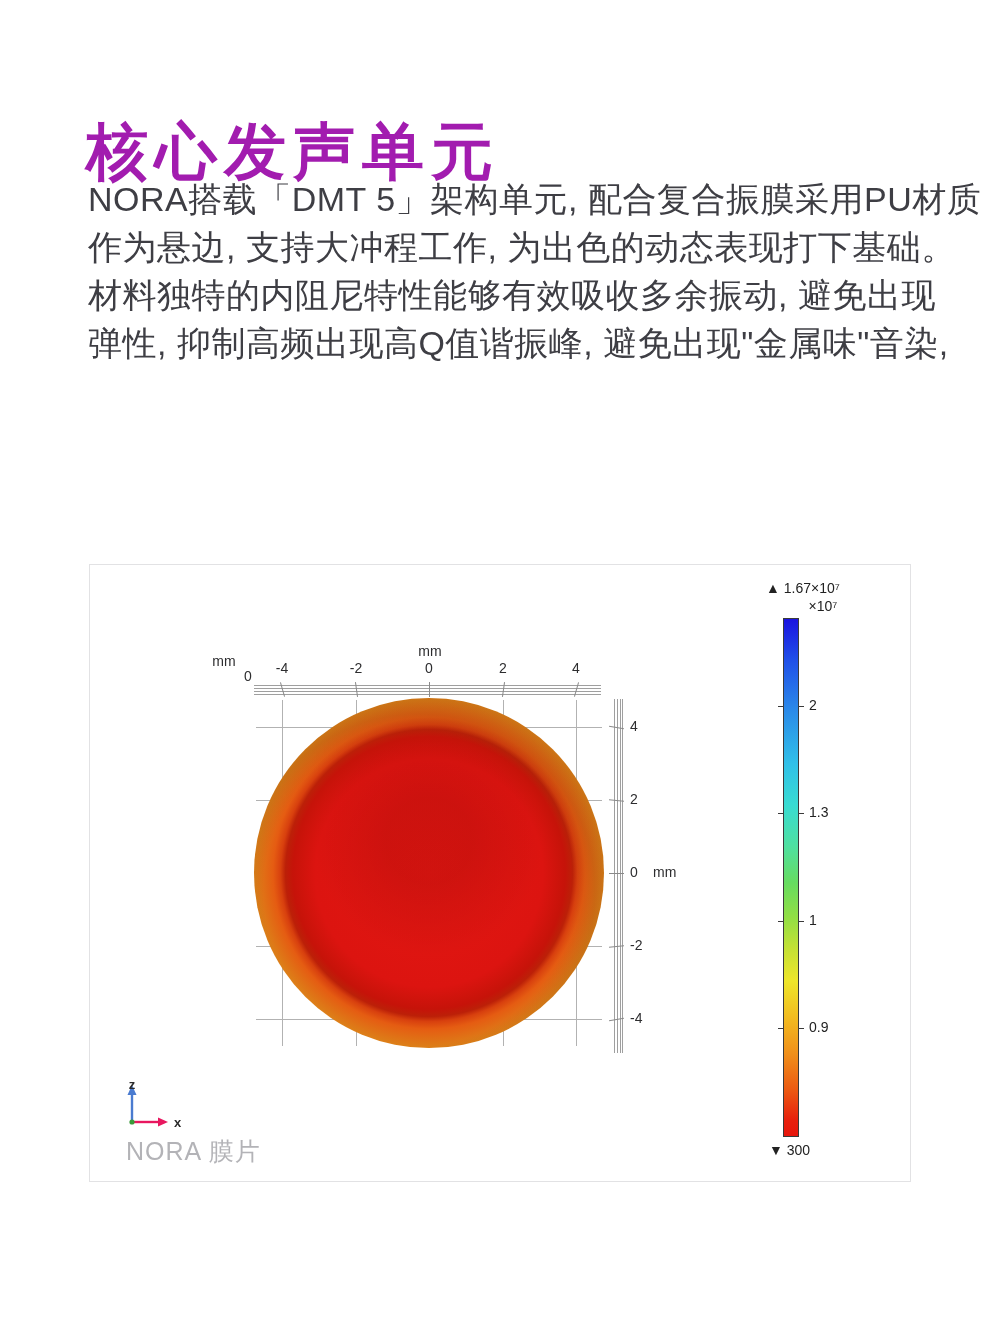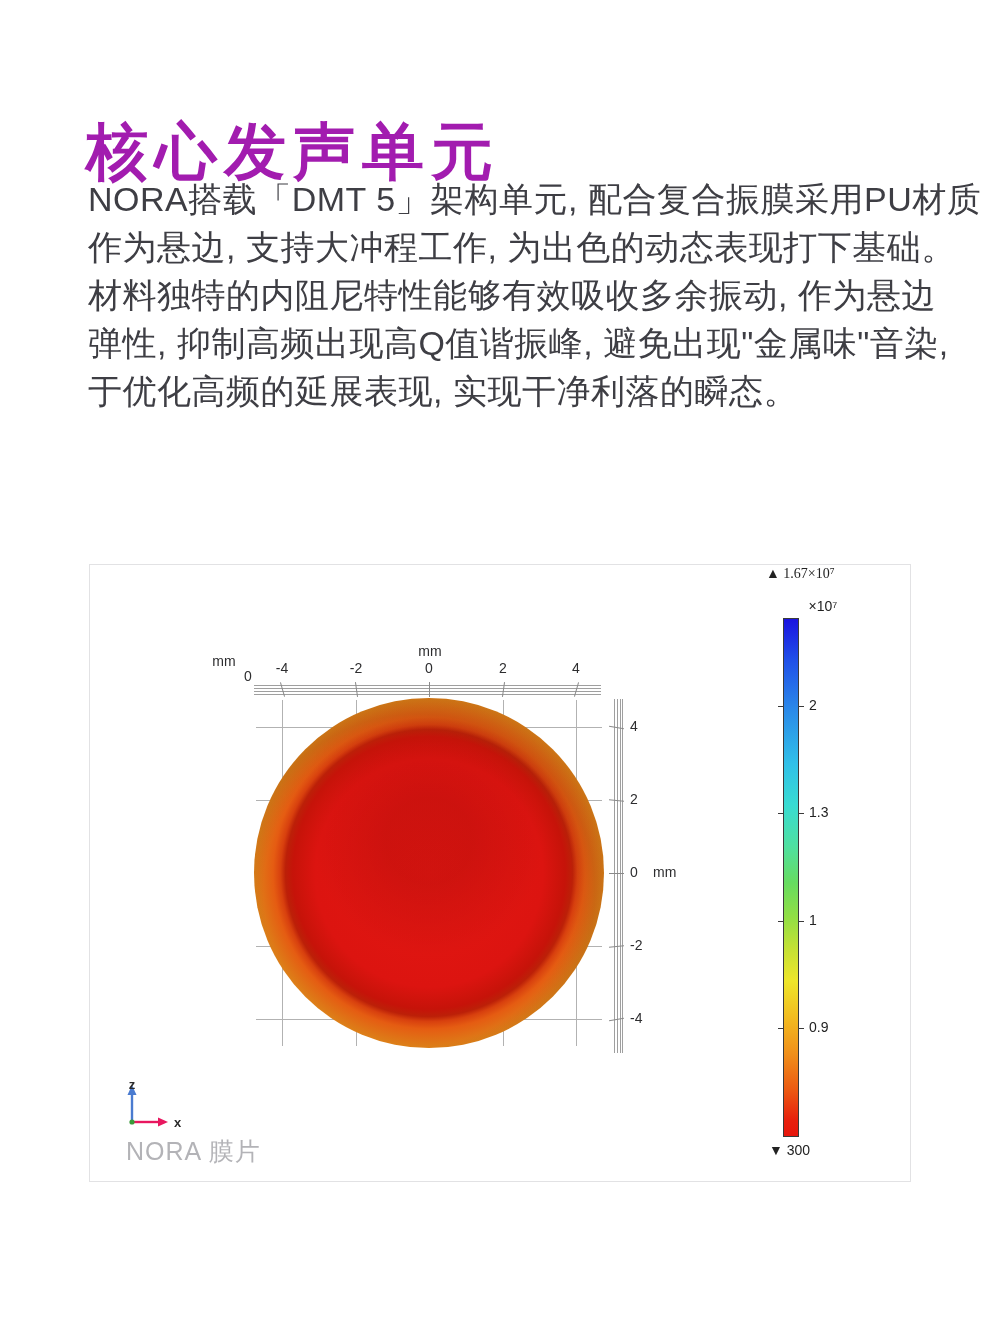--- a/index.html
+++ b/index.html
@@ -34,23 +34,22 @@
 </head>
 <body>
 
 <div class="page">
 
   <h1 class="title">核心发声单元</h1>
 
   <div class="para">
     <div class="line">NORA搭载「DMT 5」架构单元, 配合复合振膜采用PU材质</div>
     <div class="line">作为悬边, 支持大冲程工作, 为出色的动态表现打下基础。</div>
-    <div class="line">材料独特的内阻尼特性能够有效吸收多余振动, 作为悬边</div>
+    <div class="line">材料独特的内阻尼特性能够有效吸收多余振动, 避免出现</div>
     <div class="line">弹性, 抑制高频出现高Q值谐振峰, 避免出现"金属味"音染,</div>
-    <div class="line">于优化高频的延展表现, 实现干净利落的瞬态。</div>
   </div>
 
   <div class="figure-panel">
 
     <div class="vline gridline" style="left:192px;top:135px;height:346px;"></div>
     <div class="vline gridline" style="left:266px;top:135px;height:346px;"></div>
     <div class="vline gridline" style="left:339px;top:135px;height:346px;"></div>
     <div class="vline gridline" style="left:413px;top:135px;height:346px;"></div>
     <div class="vline gridline" style="left:486px;top:135px;height:346px;"></div>
     <div class="hline gridline" style="left:166px;top:162px;width:346px;"></div>
@@ -100,21 +99,21 @@
       <polygon points="22,7 17.5,17 26.5,17" fill="#4a7bd0"></polygon>
       <line x1="22" y1="44" x2="50" y2="44" stroke="#e8175f" stroke-width="2.4"></line>
       <polygon points="58,44 48,39.5 48,48.5" fill="#e8175f"></polygon>
       <circle cx="22" cy="44" r="2.6" fill="#3a9a3a"></circle>
       <text x="22" y="11" text-anchor="middle" font-size="13" font-weight="600" fill="#2b2b2b">z</text>
       <text x="64" y="49" text-anchor="start" font-size="13" font-weight="600" fill="#2b2b2b">x</text>
     </svg>
 
     <div class="figure-label">NORA 膜片</div>
 
-    <div class="cb-label" style="left:676px;top:1px;font-family:Liberation Serif, serif;">▲ 1.67×10⁷</div>
+    <div class="cb-label" style="left:676px;top:15px;">▲ 1.67×10⁷</div>
     <div class="cb-label" style="left:676px;top:33px;width:114px;text-align:center;">×10⁷</div>
     <div class="cb-bar" style="background: linear-gradient(rgb(26, 19, 224) 0%, rgb(32, 80, 232) 8%, rgb(43, 140, 233) 18%, rgb(48, 192, 232) 28%, rgb(56, 220, 210) 36%, rgb(79, 224, 160) 44%, rgb(102, 220, 96) 51%, rgb(148, 223, 67) 58%, rgb(198, 225, 52) 64%, rgb(238, 230, 42) 70%, rgb(242, 188, 32) 77%, rgb(240, 144, 26) 84%, rgb(236, 90, 18) 91%, rgb(232, 32, 13) 97%, rgb(231, 22, 12) 100%);"></div>
     <div class="cb-tick" style="left:688px;top:141px;"></div>
     <div class="cb-tick" style="left:688px;top:248px;"></div>
     <div class="cb-tick" style="left:688px;top:356px;"></div>
     <div class="cb-tick" style="left:688px;top:463px;"></div>
     <div class="cb-tick" style="left:709px;top:141px;"></div>
     <div class="cb-tick" style="left:709px;top:248px;"></div>
     <div class="cb-tick" style="left:709px;top:356px;"></div>
     <div class="cb-tick" style="left:709px;top:463px;"></div>

